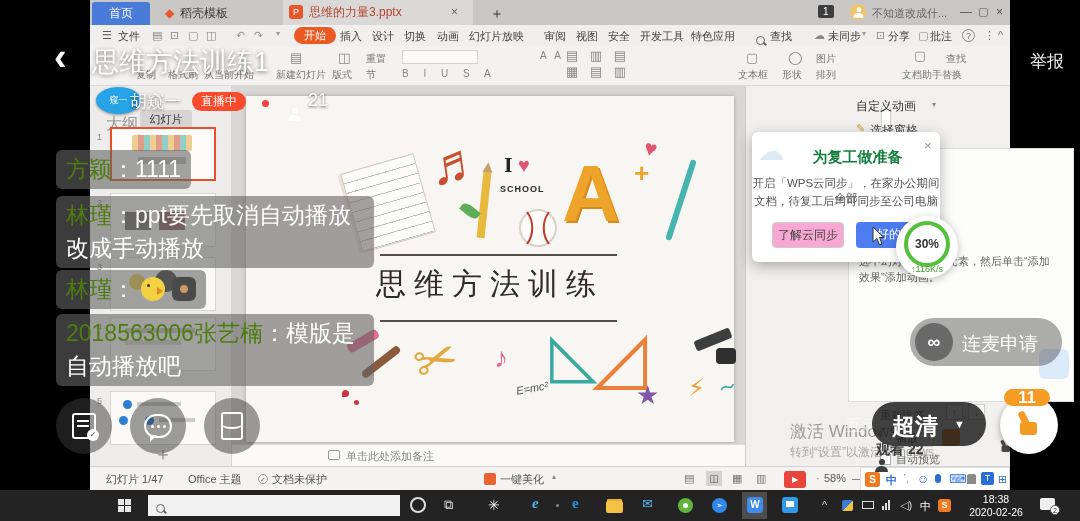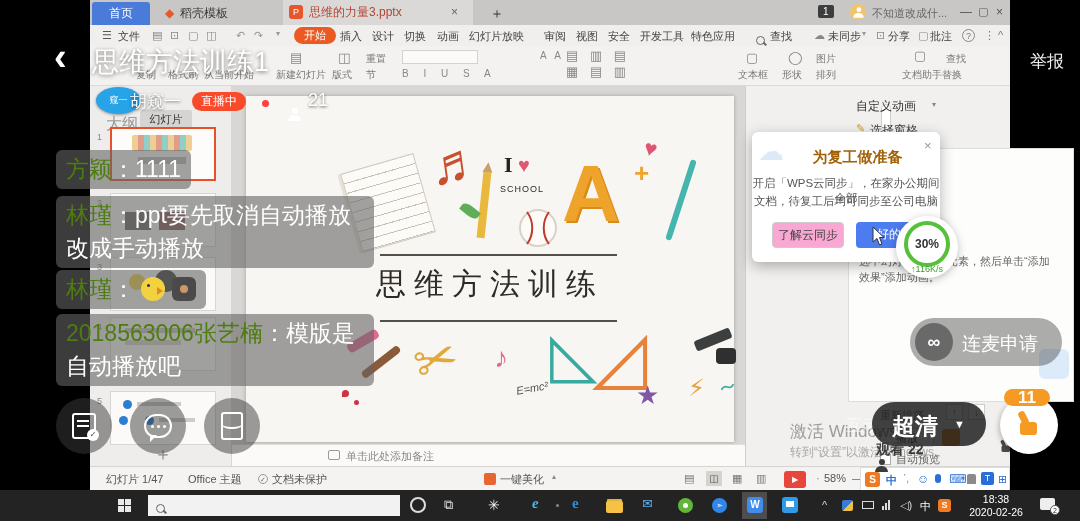--- a/index.html
+++ b/index.html
@@ -208,21 +208,21 @@
 
     <div class="a slidearea">
       <div class="a slide">
 
         <div class="a doodle notebook" style="left:104px;top:66px;"></div>
         <span class="a doodle" style="left:183px;top:36px;font-size:54px;color:#c8502e;transform:rotate(-8deg);">♬</span>
         <div class="a doodle pencil" style="left:234px;top:76px;"></div>
         <span class="a doodle" style="left:214px;top:110px;width:20px;height:10px;background:#5fae57;border-radius:50% 0;transform:rotate(40deg);"></span>
         <span class="a doodle" style="left:258px;top:56px;font-size:22px;font-weight:bold;color:#222;font-family:'Liberation Serif','DejaVu Serif',serif;">I</span>
         <span class="a doodle" style="left:272px;top:58px;font-size:20px;color:#e05572;">♥</span>
-        <span class="a doodle" style="left:254px;top:88px;font-size:9px;font-weight:normal;color:#2b2b2b;letter-spacing:1px;">SCHOOL</span>
+        <span class="a doodle" style="left:254px;top:88px;font-size:9px;font-weight:bold;color:#2b2b2b;letter-spacing:1px;">SCHOOL</span>
         <svg class="a doodle" style="left:272px;top:112px;" width="40" height="40" viewBox="0 0 40 40">
           <circle cx="20" cy="20" r="18" fill="#fdfbf7" stroke="#d8d2c8" stroke-width="2"></circle>
           <path d="M9,4 C16,13 16,27 9,36" stroke="#c0392b" stroke-width="2" fill="none"></path>
           <path d="M31,4 C24,13 24,27 31,36" stroke="#c0392b" stroke-width="2" fill="none"></path>
         </svg>
         <span class="a doodle" style="left:316px;top:58px;font-size:80px;line-height:80px;font-weight:bold;color:#eea42b;text-shadow:2px 2px 0 #d88a1a;">A</span>
         <span class="a doodle" style="left:388px;top:62px;font-size:26px;font-weight:bold;color:#eea42b;">+</span>
         <span class="a doodle" style="left:398px;top:40px;font-size:22px;color:#e05572;transform:rotate(14deg);">♥</span>
         <span class="a doodle" style="left:432px;top:62px;width:6px;height:84px;background:#46b5ad;border-radius:3px;transform:rotate(18deg);"></span>
 
@@ -307,21 +307,21 @@
   </div>
 
   
   <div class="a" style="left:790px;top:420px;font-size:17px;color:rgba(135,135,135,.8);z-index:3;">激活 Windows</div>
   <div class="a" style="left:790px;top:444px;font-size:12px;color:rgba(140,140,140,.75);z-index:3;">转到“设置”以激活 Windows。</div>
 
   
   <div class="a dialog">
     <span class="a" style="left:6px;top:4px;font-size:26px;color:#dce9f7;">☁</span>
     <span class="a" style="left:172px;top:6px;font-size:13px;color:#999;">×</span>
-    <div class="a" style="left:0;top:16px;width:211px;text-align:center;font-size:15px;font-weight:bold;color:#a16207;">为复工做准备</div>
+    <div class="a" style="left:0;top:16px;width:211px;text-align:center;font-size:15px;font-weight:bold;color:#15803d;">为复工做准备</div>
     <div class="a" style="left:0;top:44px;width:188px;text-align:center;font-size:11.5px;color:#555;">开启「WPS云同步」，在家办公期间全部</div>
     <div class="a" style="left:0;top:62px;width:188px;text-align:center;font-size:11.5px;color:#555;">文档，待复工后均可同步至公司电脑</div>
     <div class="a btn-outline" style="left:20px;top:90px;width:72px;height:26px;line-height:24px;">了解云同步</div>
     <div class="a btn-blue" style="left:104px;top:90px;width:66px;height:26px;line-height:26px;">好的</div>
     <svg class="a" style="left:120px;top:94px;" width="14" height="20" viewBox="0 0 14 20">
       <polygon points="1,1 1,16 5,12.5 7.5,19 10,18 7.5,11.5 12,11.5" fill="#fff" stroke="#333" stroke-width="1"></polygon>
     </svg>
   </div>
 
   

